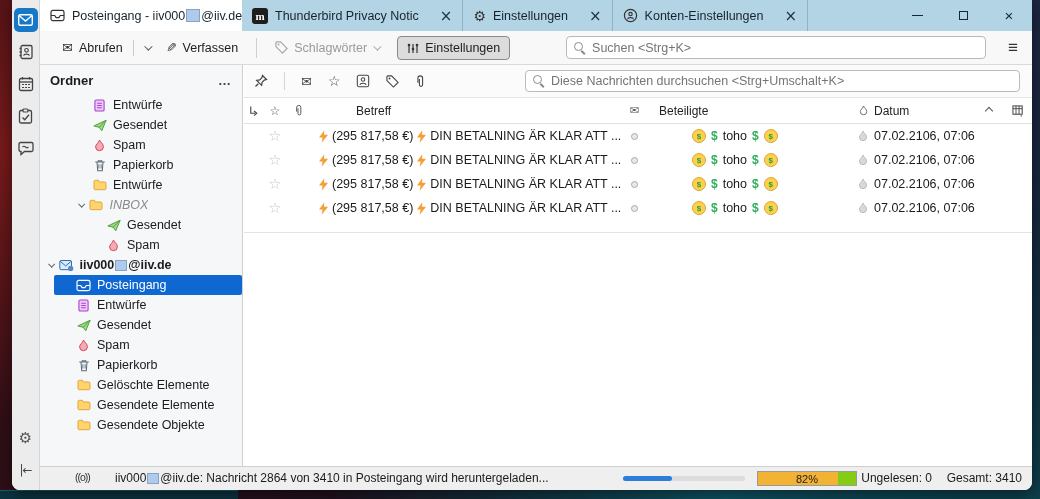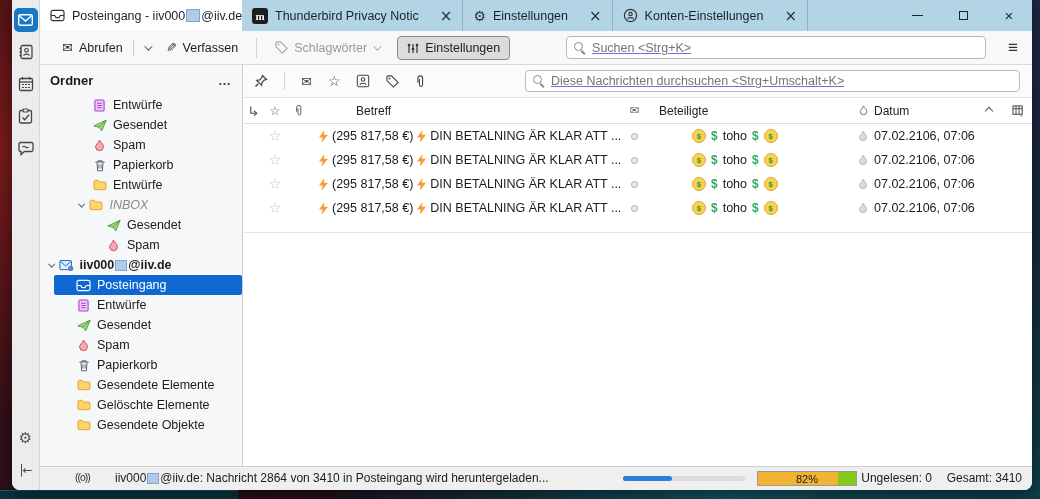--- a/index.html
+++ b/index.html
@@ -61,21 +61,21 @@
   .tb-sep-inline { width:1px; height:16px; background:#c9c9c9; margin:0 4px; }
   .tb-divider { width:1px; height:20px; background:#d0d0d0; margin:0 10px; }
   .chev { display:inline-block; width:6px; height:6px; border-right:1.4px solid #555; border-bottom:1.4px solid #555; }
   .chev.down { transform:rotate(45deg) translateY(-2px); }
   .chev.up { transform:rotate(225deg); }
   .chev.xs { width:4.5px; height:4.5px; border-color:#666; }
   .tb-btn.disabled .chev { border-color:#a8a8a8; }
   .tb-search { margin-left:auto; margin-right:14px; width:420px; height:23px; background:#fff;
     border:1px solid #b8b8b8; border-radius:4px; display:flex; align-items:center; padding:0 7px; gap:6px;}
   .tb-search input, .qf-search input { border:none; outline:none; flex:1; font-size:12.5px; color:#8b5cf6; background:transparent;
-    font-family:"Liberation Sans", sans-serif;text-decoration:underline;}
+    font-family:"Liberation Sans", sans-serif;}
   .mag { position:relative; width:12px; height:12px; flex:none; }
   .mag::before { content:""; position:absolute; left:0; top:0; width:7px; height:7px; border:1.4px solid #8a8a8a; border-radius:50%;}
   .mag::after { content:""; position:absolute; left:8.2px; top:8.2px; width:4.5px; height:1.5px; background:#8a8a8a; transform:rotate(45deg); transform-origin:0 0;}
   .tb-menu { font-size:17px; color:#333; padding:2px 8px; margin-right:6px; cursor:pointer;}
 
   
   #folder-pane { position:absolute; left:28px; top:65px; width:203px; bottom:24px; background:#f6f7f8;
     border-right:1px solid #cfcfcf; overflow:hidden; font-size:12.5px;}
   .fp-header { height:30px; display:flex; align-items:center; padding:0 10px; font-weight:bold; font-size:13px; color:#1b1b1b;}
   .fp-menu { margin-left:auto; color:#444; font-weight:bold; letter-spacing:1px; cursor:pointer;}
@@ -410,29 +410,29 @@
             </svg>
           </span>
         <span class="flabel">Papierkorb</span>
       </div>
       <div class="frow lv2nc">
         <span class="fic">
             <svg width="14" height="12" viewBox="0 0 16 14">
               <path d="M1 3 a1.5 1.5 0 0 1 1.5 -1.5 H6 l1.5 2 H13.5 A1.5 1.5 0 0 1 15 5 V11 a1.5 1.5 0 0 1 -1.5 1.5 H2.5 A1.5 1.5 0 0 1 1 11 Z" fill="#ffd56b" stroke="#d9a23a" stroke-width="1.1"></path>
             </svg>
           </span>
-        <span class="flabel">Gesendete Elemente</span>
+        <span class="flabel">Gelöschte Elemente</span>
       </div>
       <div class="frow lv2nc">
         <span class="fic">
             <svg width="14" height="12" viewBox="0 0 16 14">
               <path d="M1 3 a1.5 1.5 0 0 1 1.5 -1.5 H6 l1.5 2 H13.5 A1.5 1.5 0 0 1 15 5 V11 a1.5 1.5 0 0 1 -1.5 1.5 H2.5 A1.5 1.5 0 0 1 1 11 Z" fill="#ffd56b" stroke="#d9a23a" stroke-width="1.1"></path>
             </svg>
           </span>
-        <span class="flabel">Gelöschte Elemente</span>
+        <span class="flabel">Gesendete Elemente</span>
       </div>
       <div class="frow lv2nc">
         <span class="fic">
             <svg width="14" height="12" viewBox="0 0 16 14">
               <path d="M1 3 a1.5 1.5 0 0 1 1.5 -1.5 H6 l1.5 2 H13.5 A1.5 1.5 0 0 1 15 5 V11 a1.5 1.5 0 0 1 -1.5 1.5 H2.5 A1.5 1.5 0 0 1 1 11 Z" fill="#ffd56b" stroke="#d9a23a" stroke-width="1.1"></path>
             </svg>
           </span>
         <span class="flabel">Gesendete Objekte</span>
       </div>
     </div>

